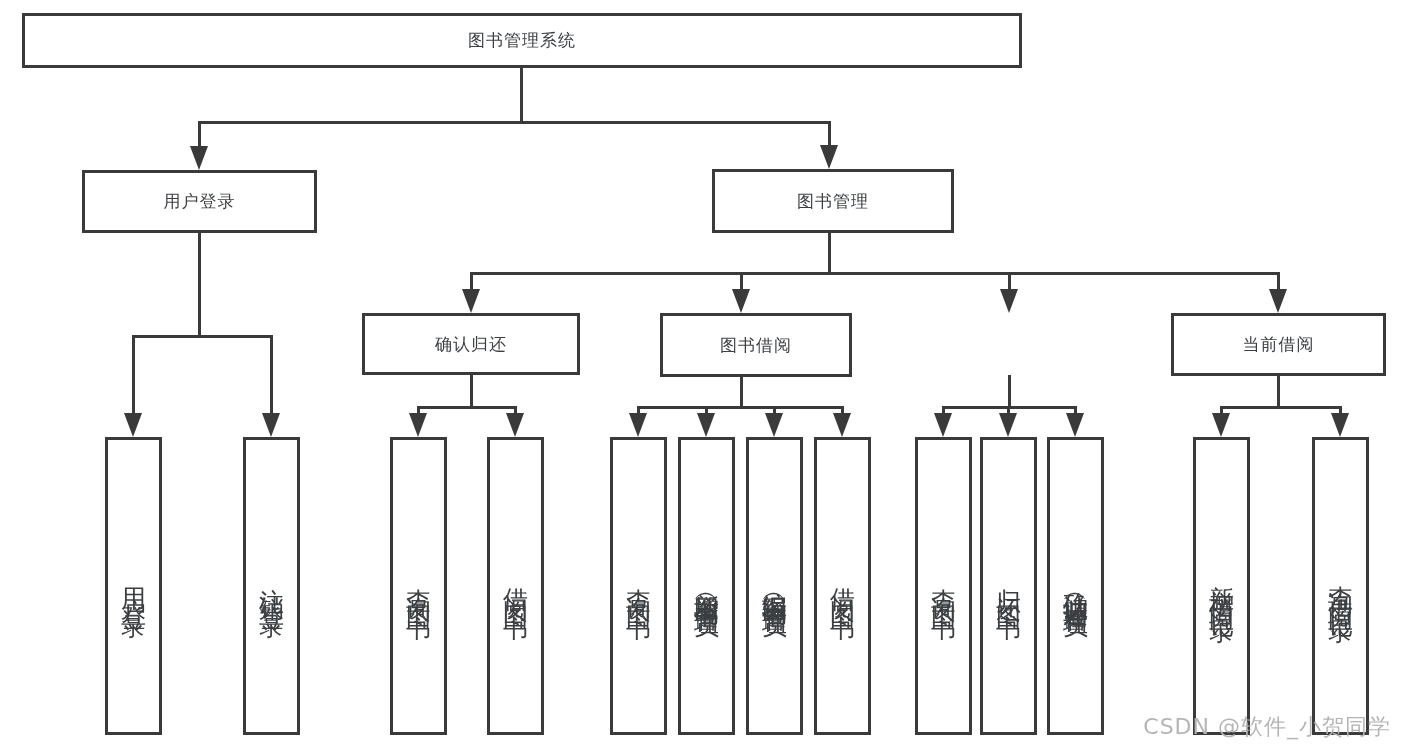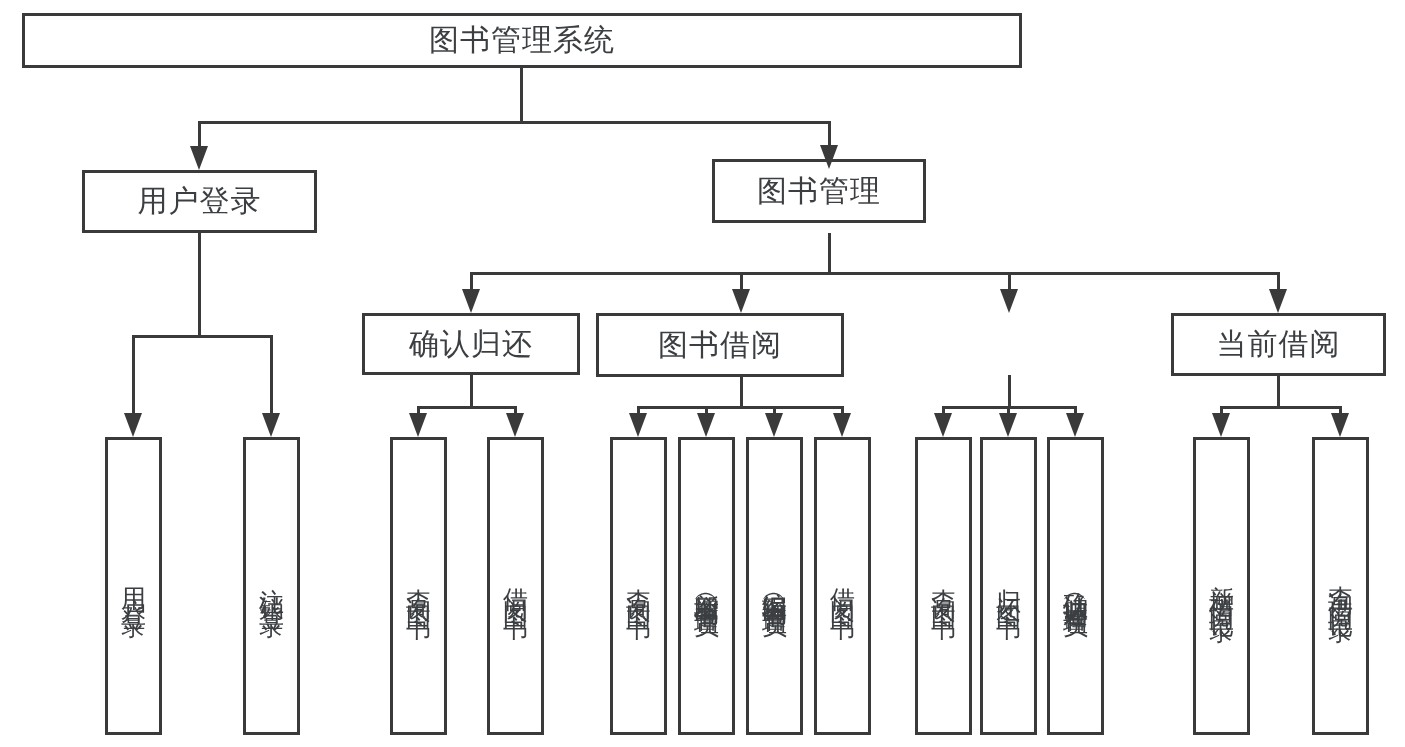--- a/index.html
+++ b/index.html
@@ -15,21 +15,21 @@
   .box {
     position: absolute;
     border: 3px solid var(--line, #3a3a3a);
     background: #ffffff;
     display: flex;
     align-items: center;
     justify-content: center;
     z-index: 2;
   }
   .lbl {
-    font-size: 30px;
+    font-size: 17px;
     color: var(--text, #3c3f42);
     letter-spacing: 1px;
     white-space: nowrap;
   }
   .leaf {
     position: absolute;
     top: 437px;
     width: 57px;
     height: 298px;
     border: 3px solid var(--line, #3a3a3a);
@@ -74,28 +74,28 @@
 
 <div class="canvas">
 
   <div class="box" style="left:22px;top:13px;width:1000px;height:55px">
     <span class="lbl">图书管理系统</span>
   </div>
 
   <div class="box" style="left:82px;top:170px;width:235px;height:63px">
     <span class="lbl">用户登录</span>
   </div>
-  <div class="box" style="left:712px;top:159px;width:214px;height:64px">
+  <div class="box" style="left:712px;top:169px;width:242px;height:64px">
     <span class="lbl">图书管理</span>
   </div>
 
   <div class="box" style="left:362px;top:313px;width:218px;height:62px">
     <span class="lbl">确认归还</span>
   </div>
-  <div class="box" style="left:596px;top:313px;width:248px;height:64px">
+  <div class="box" style="left:660px;top:313px;width:192px;height:64px">
     <span class="lbl">图书借阅</span>
   </div>
   <div class="box" style="left:1171px;top:313px;width:215px;height:63px">
     <span class="lbl">当前借阅</span>
   </div>
 
   <div class="leaf" style="left:105px">
     <span class="vtext">用户登录</span>
   </div>
   <div class="leaf" style="left:243px">
@@ -187,13 +187,14 @@
       <div class="vline" style="left: 1007px; top: 406px; height: 9px;"></div>
       <div class="arrow" style="left: 999px; top: 413px;"></div>
       <div class="vline" style="left: 1074px; top: 406px; height: 9px;"></div>
       <div class="arrow" style="left: 1066px; top: 413px;"></div>
       <div class="vline" style="left: 1220px; top: 406px; height: 9px;"></div>
       <div class="arrow" style="left: 1212px; top: 413px;"></div>
       <div class="vline" style="left: 1339px; top: 406px; height: 9px;"></div>
       <div class="arrow" style="left: 1331px; top: 413px;"></div>
     </div>
 
+  <div class="watermark">CSDN @软件_小贺同学</div>
 </div>
 
 </body></html>

